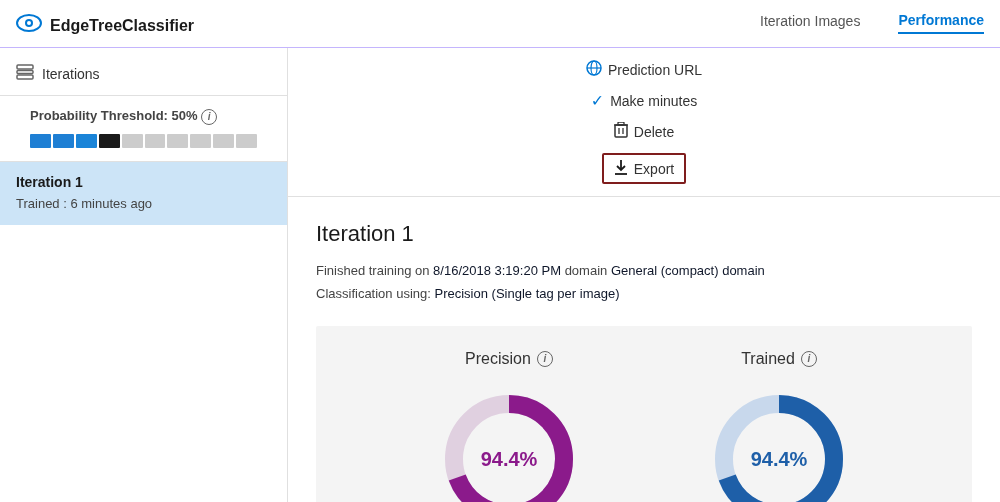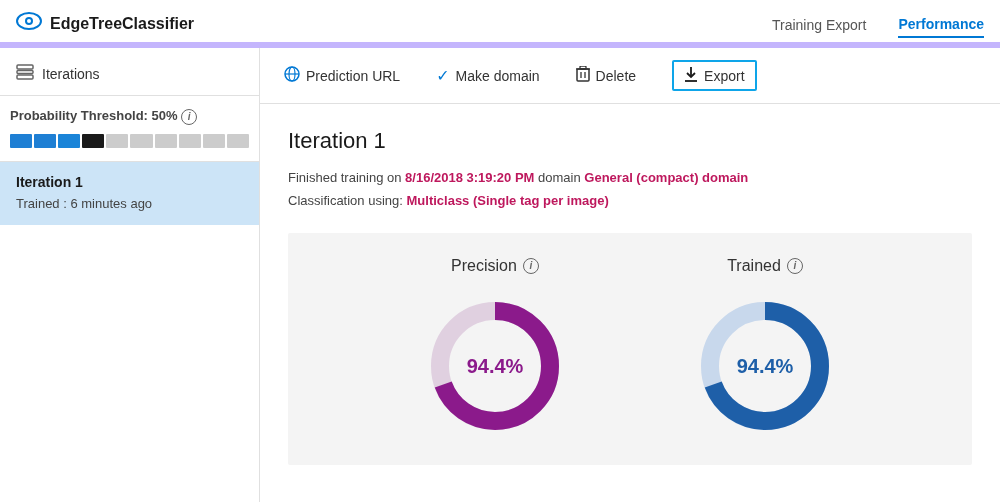--- a/index.html
+++ b/index.html
@@ -1,87 +1,87 @@
 <!DOCTYPE html>
 <html><head>
   <meta charset="utf-8">
   <style>
     * { box-sizing: border-box; margin: 0; padding: 0; }
     body { font-family: 'Segoe UI', Arial, sans-serif; font-size: 14px; color: #333; background: #fff; width: 1000px; height: 502px; overflow: hidden; }
 
     
     .top-nav {
-      display: flex; align-items: flex-end; height: 48px;
-      border-bottom: 6px solid #c4b5fd; padding: 4px 16px;
+      display: flex; align-items: flex-start; height: 48px;
+      border-bottom: 1px solid #c4b5fd; padding: 12px 16px;
       background: #fff;
     }
     .top-nav .logo-area {
       display: flex; align-items: center; gap: 8px; flex: 1;
     }
     .top-nav .app-title {
       font-size: 16px; font-weight: 600; color: #1a1a1a;
     }
     .nav-links { display: flex; align-items: center; gap: 32px; }
     .nav-link {
       font-size: 14px; color: #555; text-decoration: none; cursor: pointer; padding-bottom: 4px;
     }
     .nav-link.active {
-      color: #0078d4; font-weight: 600; border-bottom: 2px solid #0078d4;
+      color: #0078d4; font-weight: 600; border-bottom: 2px solid #0078d4; margin-left: 6px;
     }
 
     
     .layout { display: flex; height: calc(502px - 48px); }
 
     
     .sidebar {
-      width: 260px; border-right: 1px solid #e0e0e0; padding: 0; background: #fff;
+      width: 288px; border-right: 1px solid #e0e0e0; padding: 0; background: #fff;
       display: flex; flex-direction: column;
     }
     .sidebar-header {
       display: flex; align-items: center; gap: 8px; padding: 16px 16px 12px 16px;
       border-bottom: 1px solid #e0e0e0;
     }
     .sidebar-header-label { font-size: 14px; color: #333; }
 
-    .threshold-section { padding: 12px 10px; border-bottom: 1px solid #e0e0e0; }
+    .threshold-section { padding: 12px 30px; border-bottom: 1px solid #e0e0e0; }
     .threshold-label { font-size: 13px; color: #444; margin-bottom: 8px; }
     .threshold-label span { font-weight: 600; }
     .threshold-bar {
       display: flex; align-items: center; gap: 2px; height: 16px;
     }
     .bar-segment {
       height: 14px; flex: 1; border-radius: 1px;
     }
 
     .iteration-item {
       padding: 12px 16px; background: #cce4f7; cursor: pointer;
     }
     .iteration-item-title { font-size: 14px; font-weight: 700; color: #1a1a1a; margin-bottom: 4px; }
     .iteration-item-sub { font-size: 13px; color: #444; line-height: 1.5; }
 
     
     .main { flex: 1; display: flex; flex-direction: column; overflow: hidden; }
 
     
     .toolbar {
-      display: flex; align-items: center; gap: 36px; padding: 12px 24px;
-      border-bottom: 1px solid #e0e0e0; background: #fff;
+      display: flex; align-items: center; gap: 12px; padding: 12px 24px;
+      border-bottom: 1px solid #e0e0e0; background: #fff; flex-direction: column;
     }
     .toolbar-item {
       display: flex; align-items: center; gap: 6px; font-size: 14px; color: #333; cursor: pointer;
     }
     .toolbar-item.export {
-      border: 2px solid #0ea5e9; padding: 4px 10px; border-radius: 2px;
+      border: 2px solid #7f1d1d; padding: 4px 10px; border-radius: 2px;
     }
 
     
     .content { flex: 1; padding: 24px 28px; background: #fff; overflow-y: auto; }
     .iteration-title { font-size: 22px; font-weight: 400; color: #1a1a1a; margin-bottom: 12px; }
     .iteration-meta { font-size: 13px; color: #444; line-height: 1.8; margin-bottom: 20px; }
-    .iteration-meta strong { font-weight: 700; color: #be185d; }
+    .iteration-meta strong { font-weight: 400; color: #0f172a; }
 
     
     .charts-section {
       background: #f4f4f4; border-radius: 2px; padding: 24px 40px;
       display: flex; justify-content: center; gap: 120px;
     }
     .chart-container { display: flex; flex-direction: column; align-items: center; gap: 16px; }
     .chart-label {
       font-size: 16px; color: #333; display: flex; align-items: center; gap: 6px;
     }
@@ -112,21 +112,21 @@
       
       <svg width="26" height="22" viewBox="0 0 26 22" fill="none">
         <ellipse cx="13" cy="11" rx="12" ry="8" stroke="#0078d4" stroke-width="2" fill="none"></ellipse>
         <circle cx="13" cy="11" r="4" fill="#0078d4"></circle>
         <circle cx="13" cy="11" r="2" fill="white"></circle>
       </svg>
     </span>
     <span class="app-title">EdgeTreeClassifier</span>
   </div>
   <div class="nav-links">
-    <span class="nav-link">Training Export</span>
+    <span class="nav-link">Iteration Images</span>
     <span class="nav-link active">Performance</span>
   </div>
 </div>
 
 <div class="layout">
 
   <div class="sidebar">
     <div class="sidebar-header">
       <span style="color:#666; font-size:15px;">
         
@@ -174,21 +174,21 @@
             <circle cx="8" cy="8" r="7" stroke="#0078d4" stroke-width="1.5" fill="none"></circle>
             <ellipse cx="8" cy="8" rx="3" ry="7" stroke="#0078d4" stroke-width="1.2" fill="none"></ellipse>
             <line x1="1" y1="8" x2="15" y2="8" stroke="#0078d4" stroke-width="1.2"></line>
           </svg>
         </span>
         <span>Prediction URL</span>
       </div>
 
       <div class="toolbar-item">
         <span style="color:#0078d4; font-size:16px;">✓</span>
-        <span>Make domain</span>
+        <span>Make minutes</span>
       </div>
 
       <div class="toolbar-item">
         <span>
           <svg width="14" height="16" viewBox="0 0 14 16" fill="none">
             <rect x="1" y="3" width="12" height="12" rx="1" stroke="#333" stroke-width="1.5" fill="none"></rect>
             <line x1="5" y1="6" x2="5" y2="12" stroke="#333" stroke-width="1.3"></line>
             <line x1="9" y1="6" x2="9" y2="12" stroke="#333" stroke-width="1.3"></line>
             <line x1="0" y1="3" x2="14" y2="3" stroke="#333" stroke-width="1.5"></line>
             <rect x="4" y="0" width="6" height="3" rx="1" stroke="#333" stroke-width="1.3" fill="none"></rect>
@@ -209,21 +209,21 @@
       </div>
     </div>
 
     <div class="content">
       <h1 class="iteration-title">Iteration 1</h1>
       <div class="iteration-meta">
         <div>
           <span>Finished training on </span><strong>8/16/2018 3:19:20 PM</strong><span> domain </span><strong>General (compact) domain</strong>
         </div>
         <div>
-          <span>Classification using: </span><strong>Multiclass (Single tag per image)</strong>
+          <span>Classification using: </span><strong>Precision (Single tag per image)</strong>
         </div>
       </div>
 
       <div class="charts-section">
 
         <div class="chart-container">
           <div class="chart-label">
             <span>Precision</span>
             <span class="info-icon">i</span>
           </div>

